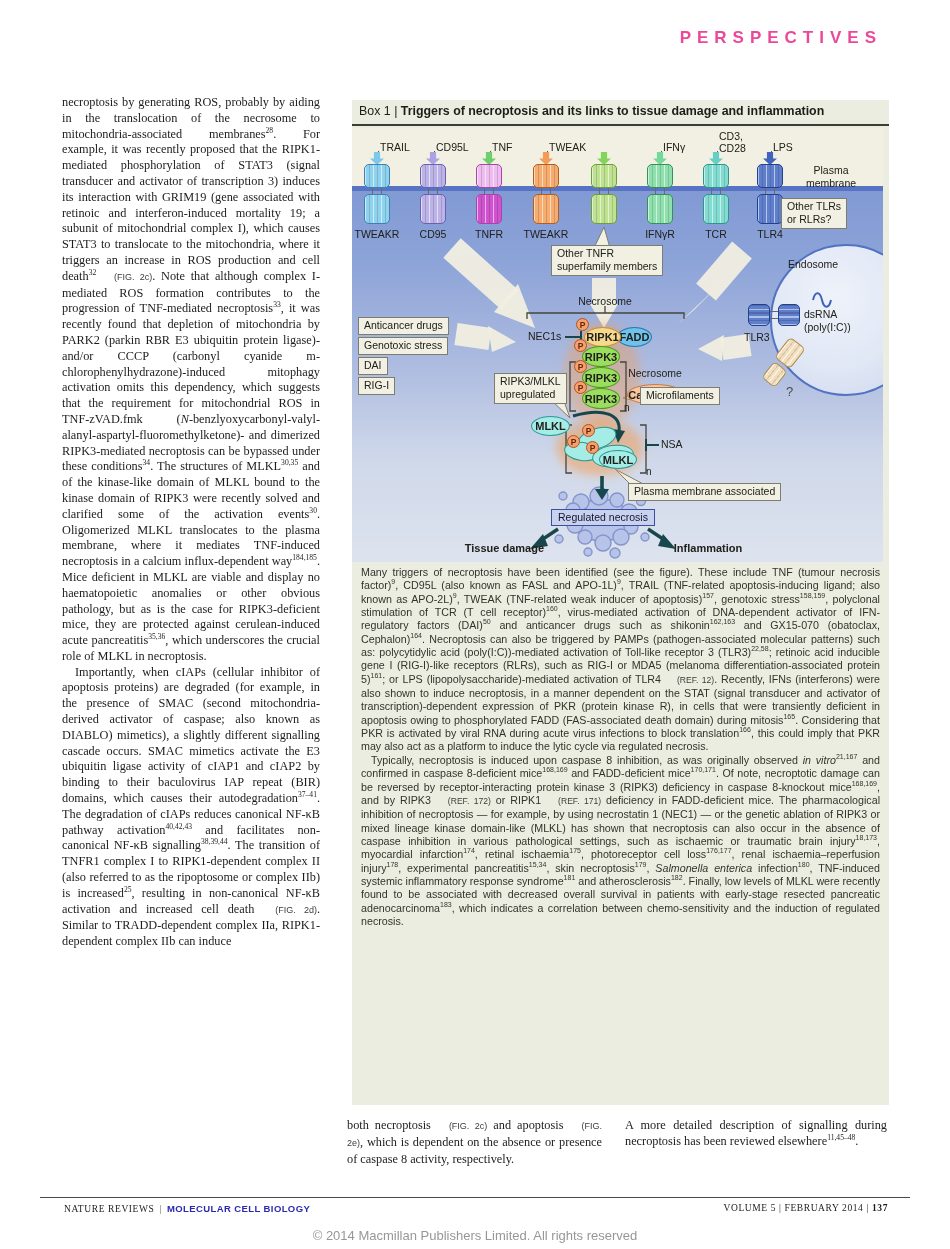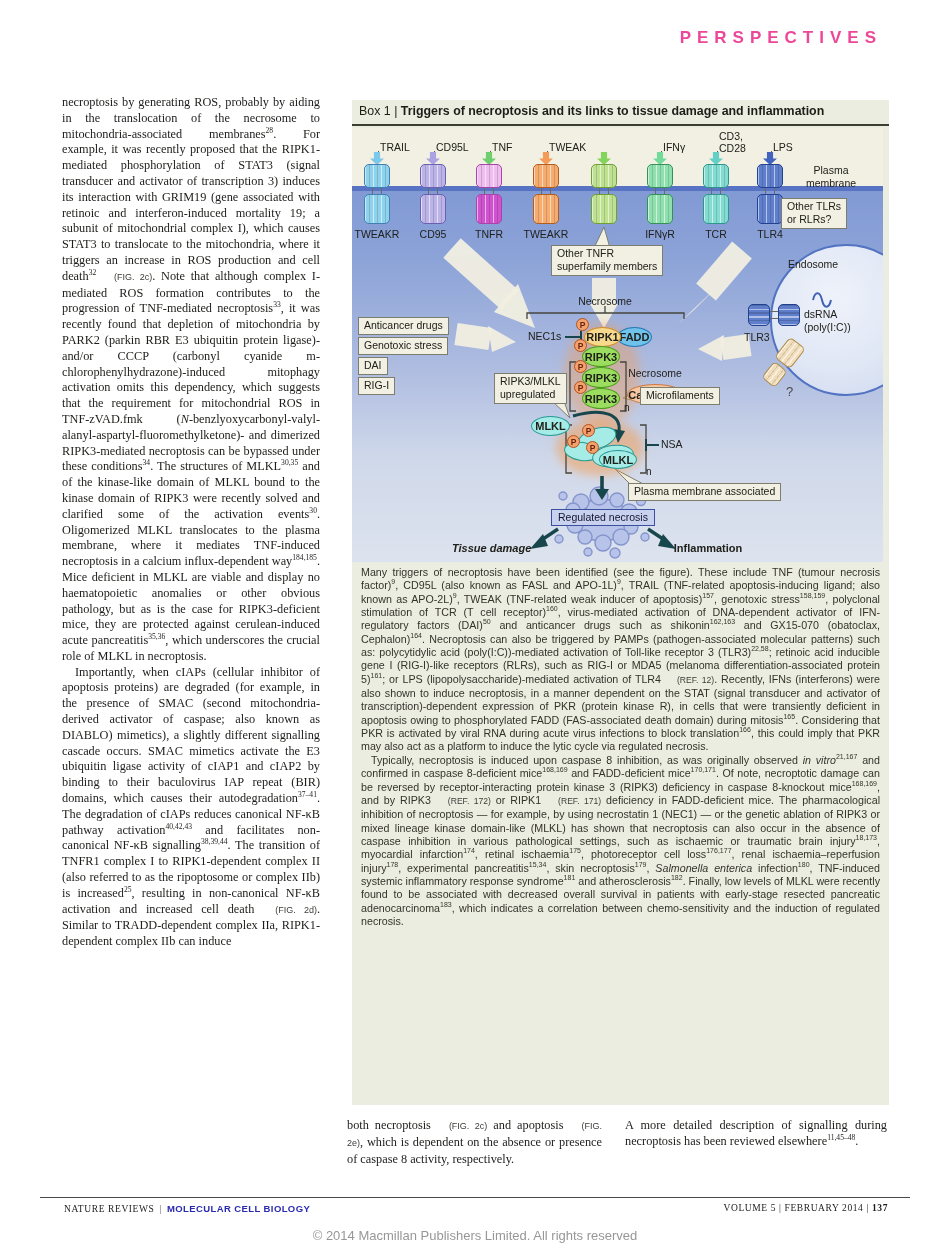--- a/index.html
+++ b/index.html
@@ -319,21 +319,21 @@
       <div class="blob" style="left:240px;top:317px;width:42px;height:22px;transform:rotate(-8deg);" data-name="mlkl-blob"></div>
       <div class="oval" style="left:247px;top:322px;width:38px;height:19px;background:#a5ebe6;border-color:#289a94;" data-name="mlkl-complex-oval">MLKL</div>
       <div class="pbadge" style="left:230px;top:296px;" data-name="phosphate-badge">P</div>
       <div class="pbadge" style="left:215px;top:307px;" data-name="phosphate-badge">P</div>
       <div class="pbadge" style="left:234px;top:313px;" data-name="phosphate-badge">P</div>
       <div class="nsub" style="left:294px;top:338px;" data-name="n-subscript">n</div>
       <div class="flabel" style="left:309px;top:310px;" data-name="nsa-label">NSA</div>
 
       <div class="fig-box" style="left:276px;top:355px;white-space:nowrap;" data-name="plasma-membrane-associated-box">Plasma membrane associated</div>
       <div class="reg-box" style="left:199px;top:381px;white-space:nowrap;" data-name="regulated-necrosis-box">Regulated necrosis</div>
-      <div class="flabel bold-label" style="left:100px;top:414px;width:120px;text-align:left;font-style:italic;" data-name="tissue-damage-label">Tissue damage</div>
+      <div class="flabel bold-label" style="left:72px;top:414px;width:120px;text-align:right;" data-name="tissue-damage-label">Tissue damage</div>
       <div class="flabel bold-label" style="left:296px;top:414px;width:120px;text-align:center;" data-name="inflammation-label">Inflammation</div>
     </div>
   </div>
 
   <div class="box-text" data-name="box1-text">
     <p data-name="box-paragraph">Many triggers of necroptosis have been identified (see the figure). These include TNF (tumour necrosis factor)<sup>9</sup>, CD95L (also known as FASL and APO-1L)<sup>9</sup>, TRAIL (TNF-related apoptosis-inducing ligand; also known as APO-2L)<sup>9</sup>, TWEAK (TNF-related weak inducer of apoptosis)<sup>157</sup>, genotoxic stress<sup>158,159</sup>, polyclonal stimulation of TCR (T cell receptor)<sup>160</sup>, virus-mediated activation of DNA-dependent activator of IFN-regulatory factors (DAI)<sup>50</sup> and anticancer drugs such as shikonin<sup>162,163</sup> and GX15-070 (obatoclax, Cephalon)<sup>164</sup>. Necroptosis can also be triggered by PAMPs (pathogen-associated molecular patterns) such as: polycytidylic acid (poly(I:C))-mediated activation of Toll-like receptor 3 (TLR3)<sup>22,58</sup>; retinoic acid inducible gene I (RIG-I)-like receptors (RLRs), such as RIG-I or MDA5 (melanoma differentiation-associated protein 5)<sup>161</sup>; or LPS (lipopolysaccharide)-mediated activation of TLR4 <span class="figref">(REF. 12)</span>. Recently, IFNs (interferons) were also shown to induce necroptosis, in a manner dependent on the STAT (signal transducer and activator of transcription)-dependent expression of PKR (protein kinase R), in cells that were transiently deficient in apoptosis owing to phosphorylated FADD (FAS-associated death domain) during mitosis<sup>165</sup>. Considering that PKR is activated by viral RNA during acute virus infections to block translation<sup>166</sup>, this could imply that PKR may also act as a platform to induce the lytic cycle via regulated necrosis.</p>
     <p class="indent" data-name="box-paragraph">Typically, necroptosis is induced upon caspase 8 inhibition, as was originally observed <i>in vitro</i><sup>21,167</sup> and confirmed in caspase 8-deficient mice<sup>168,169</sup> and FADD-deficient mice<sup>170,171</sup>. Of note, necroptotic damage can be reversed by receptor-interacting protein kinase 3 (RIPK3) deficiency in caspase 8-knockout mice<sup>168,169</sup>, and by RIPK3 <span class="figref">(REF. 172)</span> or RIPK1 <span class="figref">(REF. 171)</span> deficiency in FADD-deficient mice. The pharmacological inhibition of necroptosis — for example, by using necrostatin 1 (NEC1) — or the genetic ablation of RIPK3 or mixed lineage kinase domain-like (MLKL) has shown that necroptosis can also occur in the absence of caspase inhibition in various pathological settings, such as ischaemic or traumatic brain injury<sup>18,173</sup>, myocardial infarction<sup>174</sup>, retinal ischaemia<sup>175</sup>, photoreceptor cell loss<sup>176,177</sup>, renal ischaemia–reperfusion injury<sup>178</sup>, experimental pancreatitis<sup>15,34</sup>, skin necroptosis<sup>179</sup>, <i>Salmonella enterica</i> infection<sup>180</sup>, TNF-induced systemic inflammatory response syndrome<sup>181</sup> and atherosclerosis<sup>182</sup>. Finally, low levels of MLKL were recently found to be associated with decreased overall survival in patients with early-stage resected pancreatic adenocarcinoma<sup>183</sup>, which indicates a correlation between chemo-sensitivity and the induction of regulated necrosis.</p>
   </div>
 </div>
 

